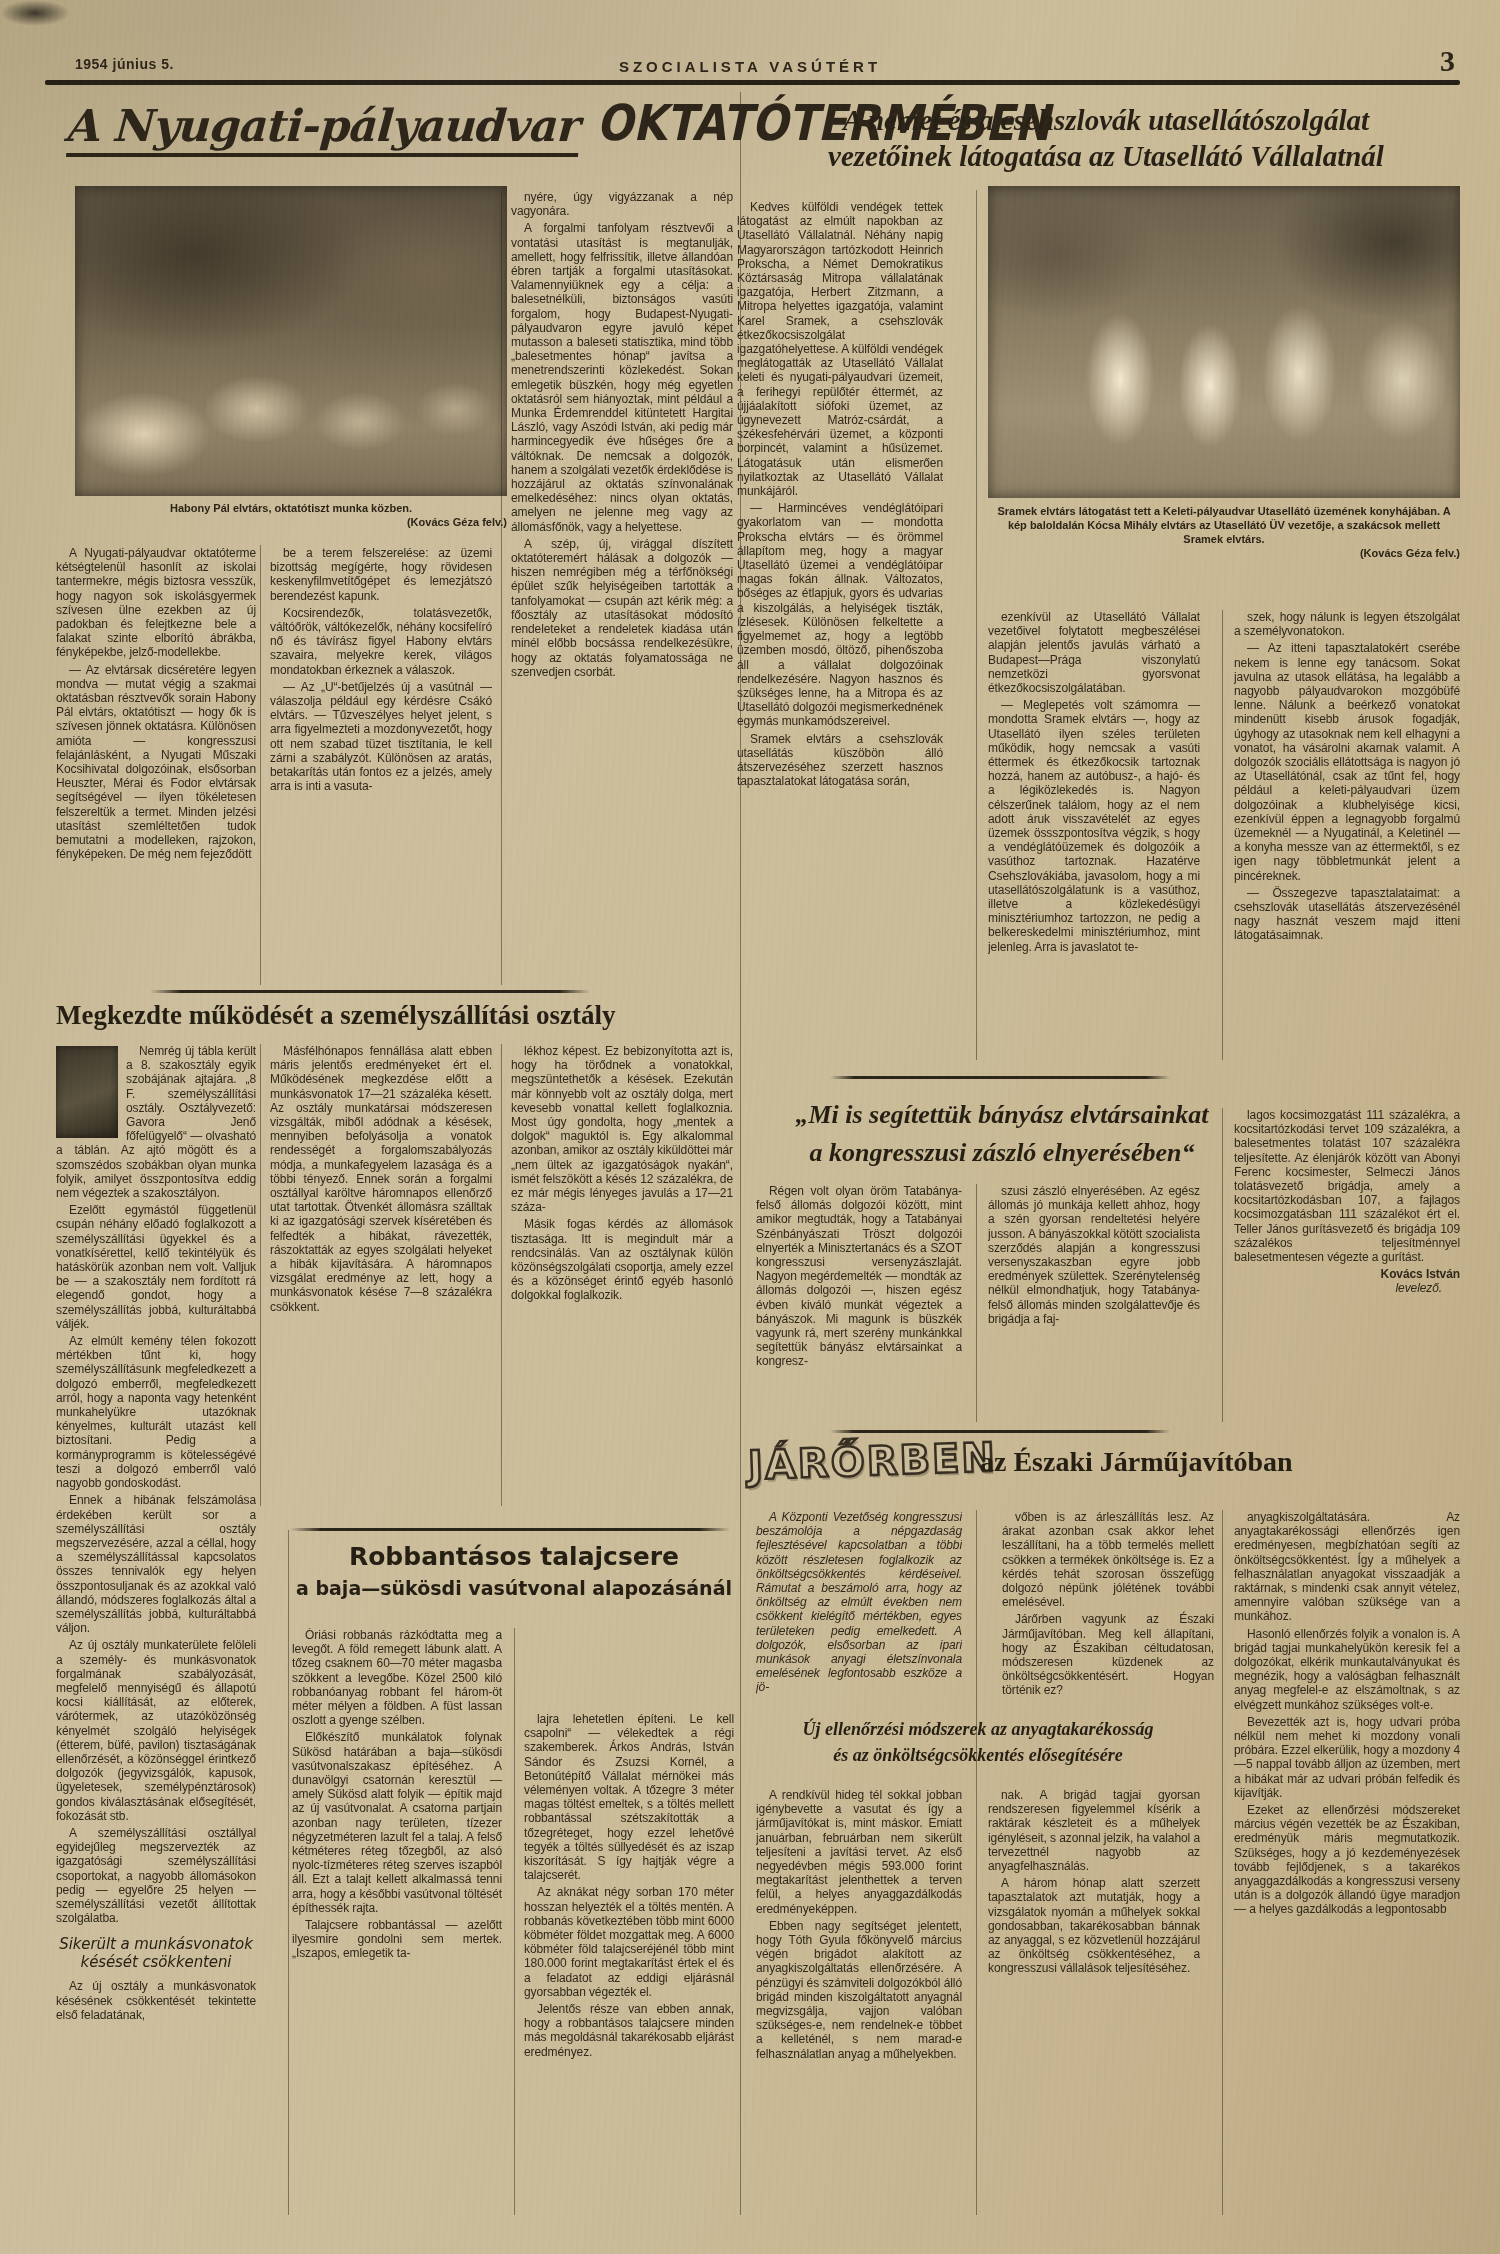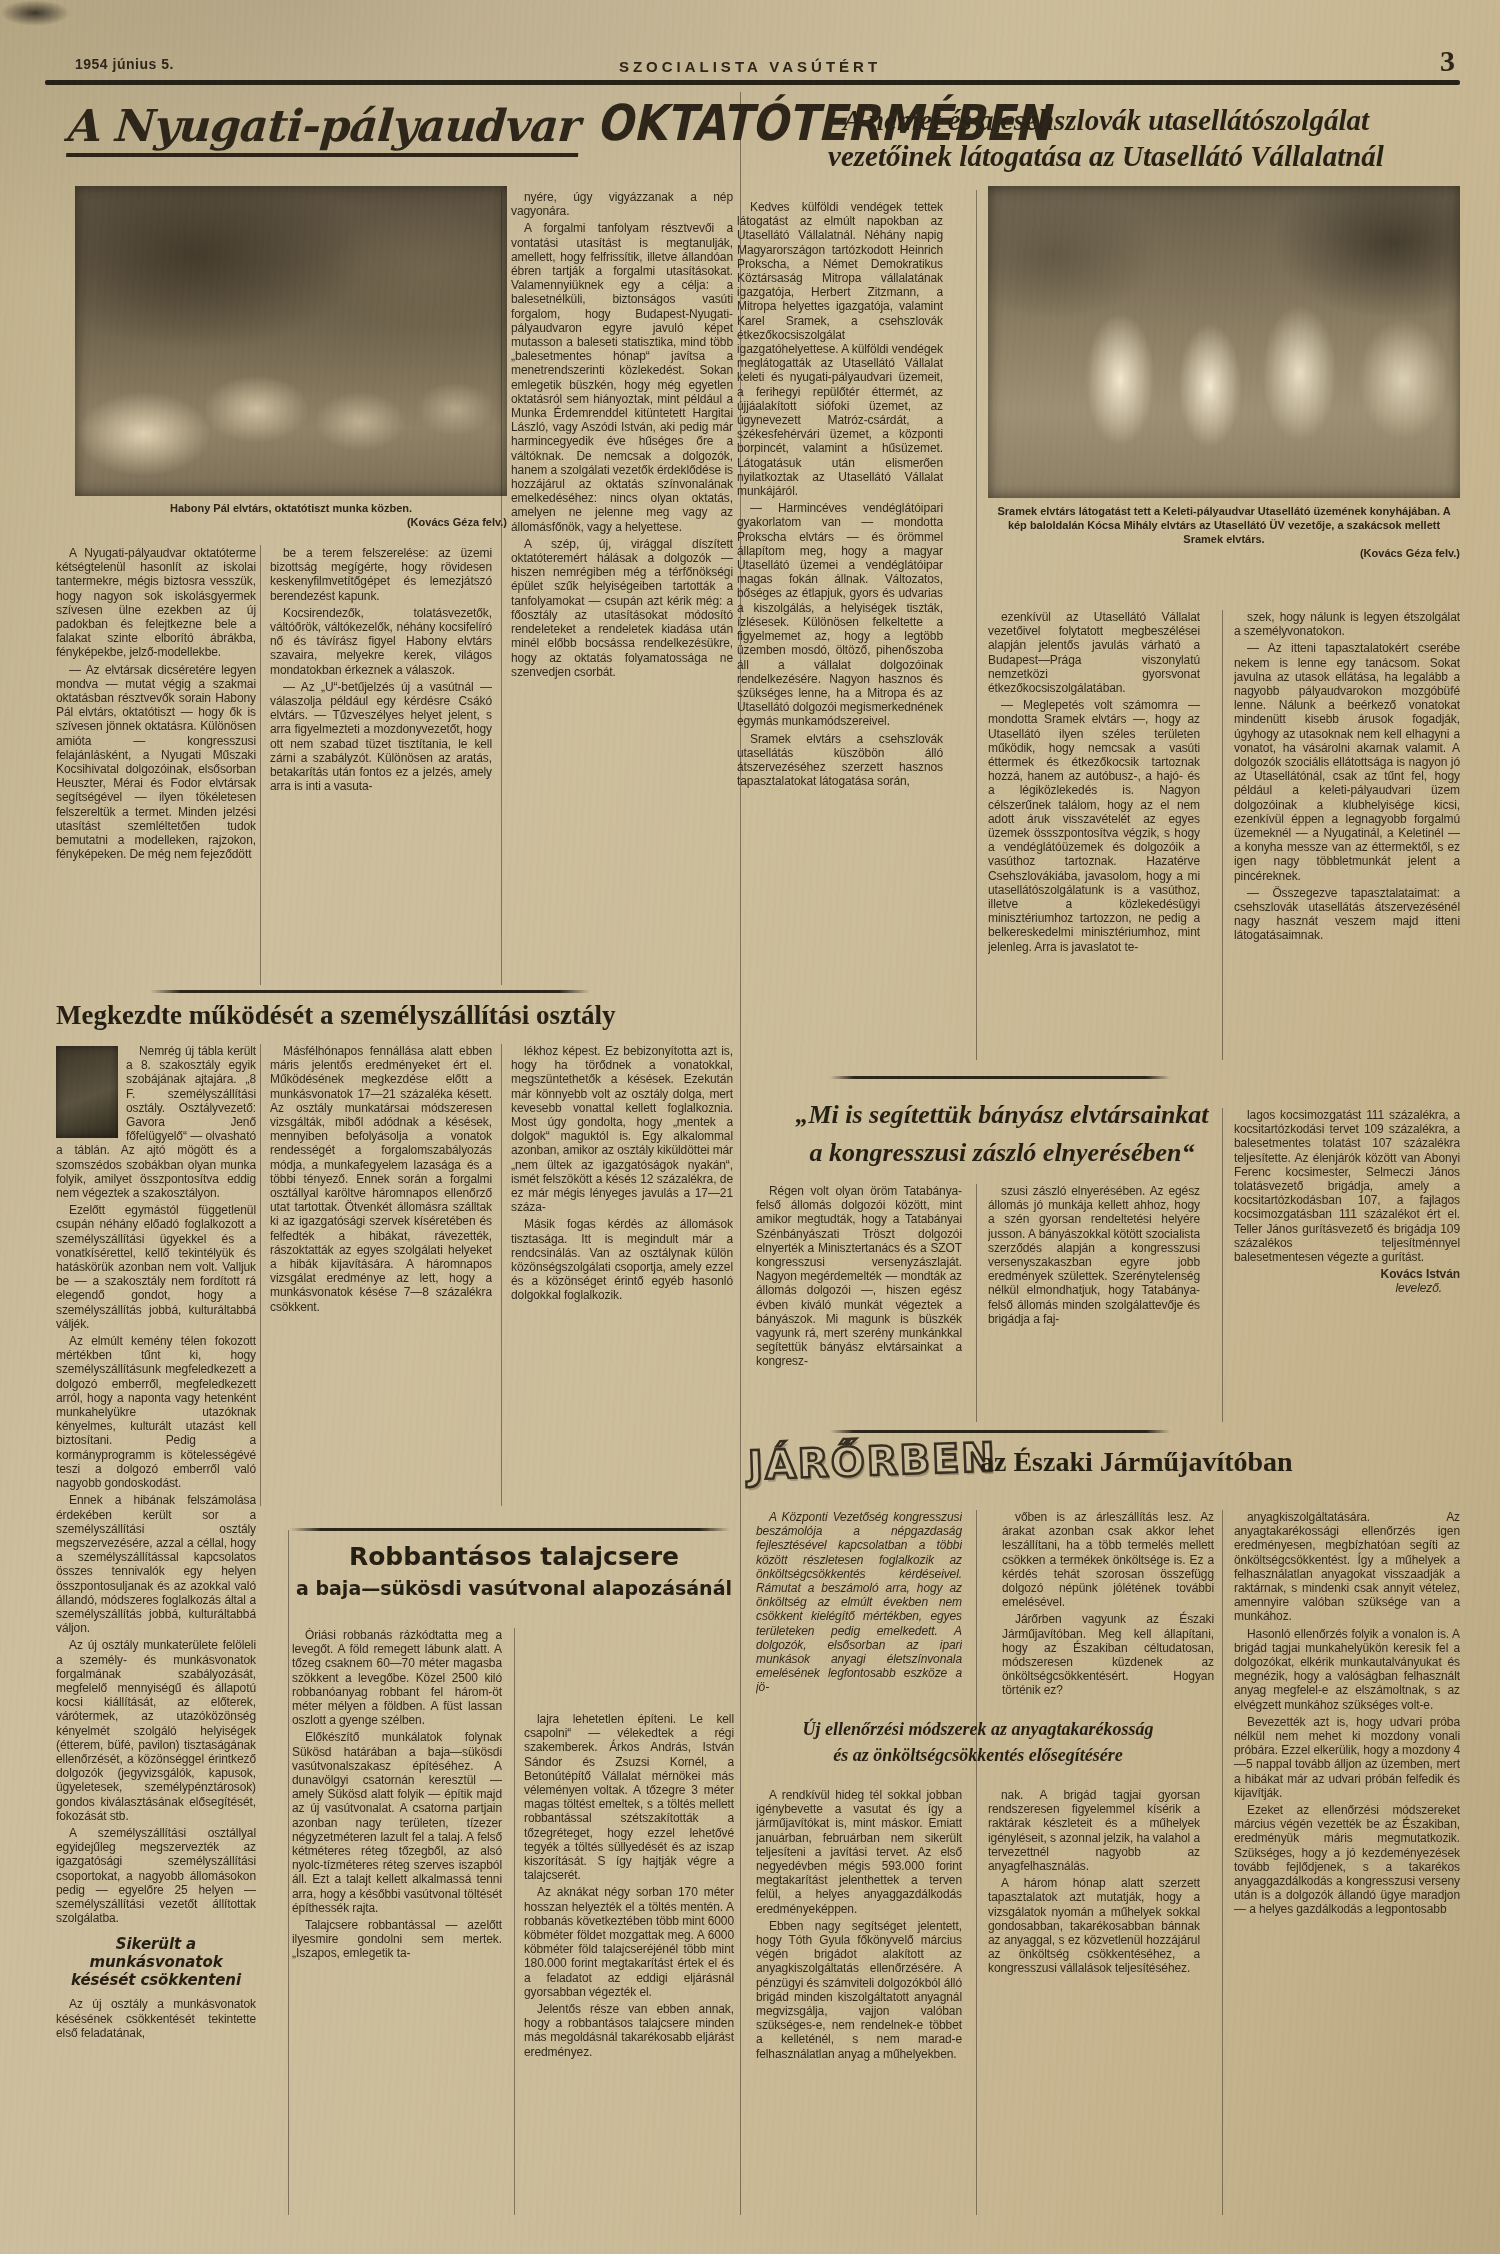--- a/index.html
+++ b/index.html
@@ -55,21 +55,21 @@
   .photo-small{float:left; width:62px; height:92px; margin:2px 8px 4px 0;
       background:linear-gradient(160deg,#3a3327,#57503c 55%,#2c261b);
       box-shadow:inset 0 0 8px rgba(20,16,10,.7);}
 
   .caption{font-size:11px; font-weight:bold; line-height:14px; text-align:center; color:#2a2215;}
   .caption .credit{display:block; text-align:right; font-weight:bold;}
 
   .col{font-size:12px; line-height:14.2px; text-align:justify; overflow:hidden; letter-spacing:-.1px; color:#2e2619;}
   .col p{margin:0 0 3px 0; text-indent:13px;}
   .col p:first-child{text-indent:13px;}
-  .subhead-inline{font-family:"DejaVu Sans",sans-serif; font-weight:700; font-style:italic; font-size:15px;
+  .subhead-inline{font-family:"DejaVu Sans",sans-serif; font-weight:400; font-style:italic; font-size:15px;
       line-height:18px; text-align:center; margin:10px 0 8px; text-indent:0; color:#241d12;}
   .signature{text-align:right; font-weight:bold; text-indent:0; margin-top:4px;}
   .signature .role{display:block; padding-right:18px; font-style:italic; font-weight:normal;}
 
   .logo-bubble{font-family:"DejaVu Sans",sans-serif; font-weight:800; font-size:40px; letter-spacing:2px;
       color:#cdbf9e; -webkit-text-stroke:2.5px #352d20; transform:rotate(-2deg);
       text-shadow:2px 3px 0 rgba(53,45,32,.3);}
   .corner-smudge{width:70px;height:26px;background:radial-gradient(closest-side,#1d1812,transparent);opacity:.8;}
 </style>
 </head>

